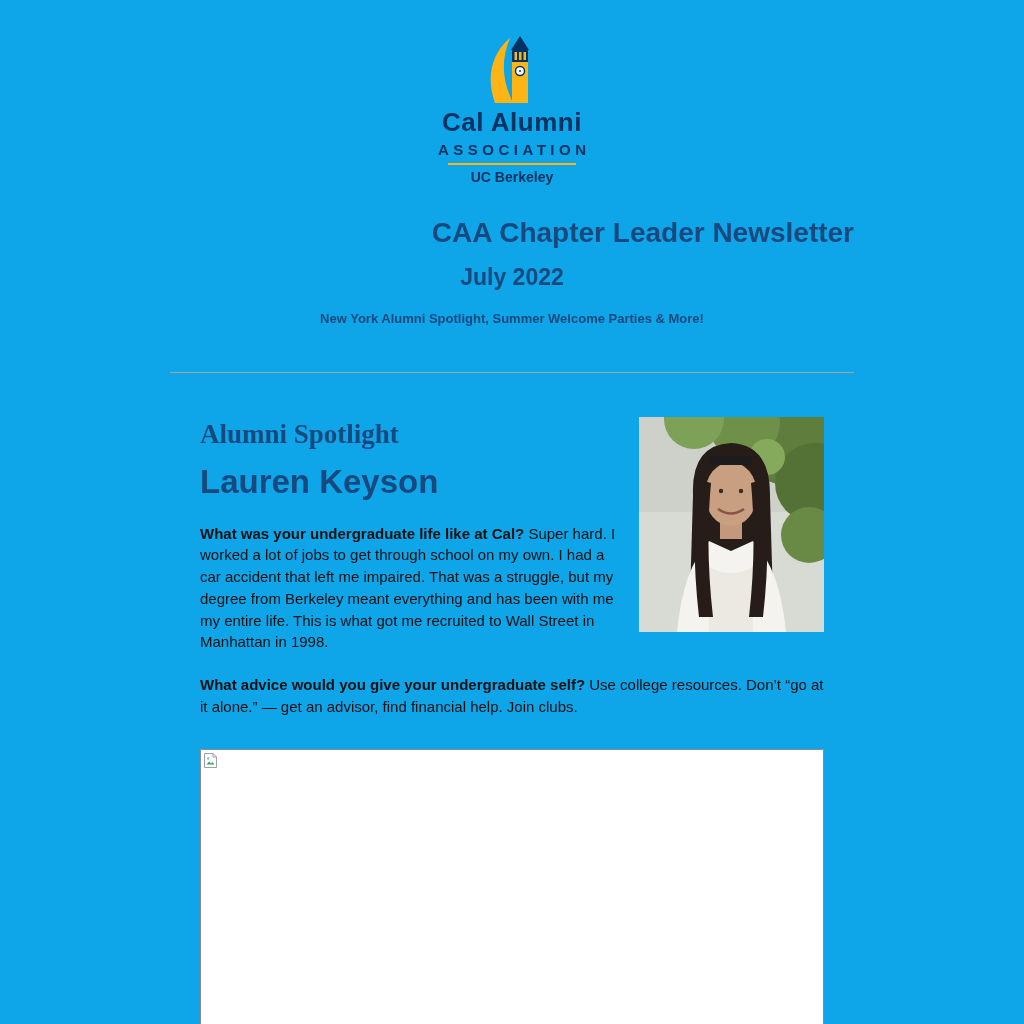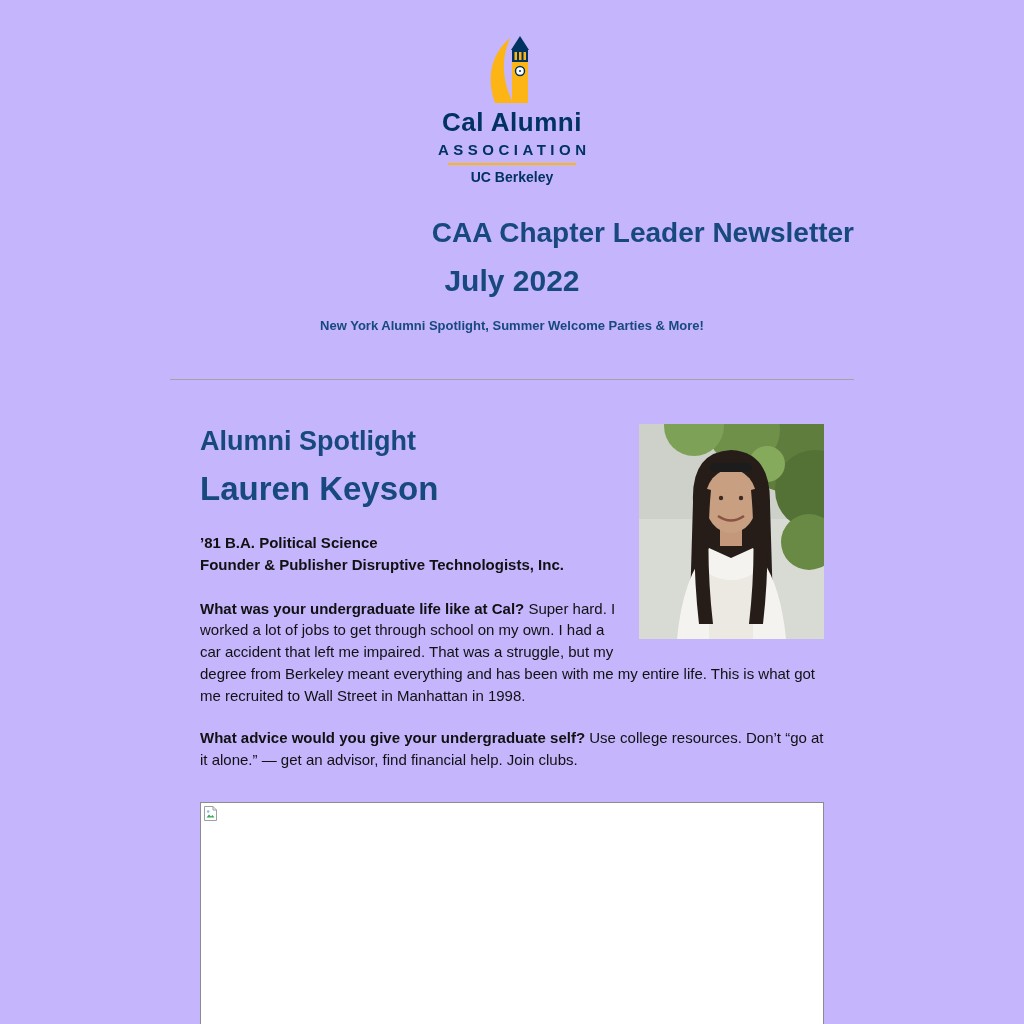--- a/index.html
+++ b/index.html
@@ -1,38 +1,38 @@
 <!DOCTYPE html>
 <html><head>
 <meta charset="utf-8">
 <style>
   * { box-sizing: border-box; }
   html, body { margin: 0; padding: 0; background: #ffffff; }
   body { font-family: "Liberation Sans", sans-serif; color: #111111; }
-  .page { width: 1024px; height: 1024px; overflow: hidden; background: #c4b5fd; margin: 0 auto; position: relative; }
+  .page { width: 1024px; height: 1024px; overflow: hidden; background: #0ea5e9; margin: 0 auto; position: relative; }
   .email-body { width: 684px; margin: 0 auto; padding-top: 36px; }
 
   
   .logo-block { text-align: center; color: #003262; }
   .logo-icon-wrap { display: block; height: 68px; }
   .logo-name { font-size: 26px; font-weight: bold; letter-spacing: 0.5px; margin-top: 3px; }
   .logo-assoc { font-size: 15px; font-weight: 600; letter-spacing: 4.5px; margin-top: 3px; text-indent: 4.5px; }
   .logo-rule { width: 128px; height: 2px; background: #FDB515; margin: 5px auto 4px auto; }
   .logo-campus { font-size: 14px; font-weight: bold; }
 
   
   .nl-title { text-align: right; color: #17497e; font-size: 28px; font-weight: bold; margin: 32px 0 0 0; }
-  .nl-date  { text-align: center; color: #17497e; font-size: 30px; font-weight: bold; margin: 15px 0 0 0; }
+  .nl-date  { text-align: center; color: #17497e; font-size: 23px; font-weight: bold; margin: 15px 0 0 0; }
   .nl-subtitle { text-align: center; color: #17497e; font-size: 13px; font-weight: bold; margin: 20px 0 0 0; }
   hr.divider { border: none; border-top: 1px solid #a3a3a3; margin: 46px 0 0 0; }
 
   
   .content { padding: 44px 30px 0 30px; }
   .portrait { float: right; width: 185px; height: 215px; margin-left: 18px; margin-bottom: 10px; overflow: hidden; }
-  h2.spot { color: #17497e; font-size: 27px; line-height: 1.33; margin: 0; font-weight: bold; }
+  h2.spot { color: #17497e; font-size: 27px; line-height: 1.33; margin: 0; font-weight: bold; font-family: Liberation Serif, serif; }
   h2.spot-name { color: #17497e; font-size: 33px; line-height: 1.2; margin: 9px 0 0 0; font-weight: bold; }
   .creds { font-weight: bold; font-size: 15px; line-height: 1.5; margin: 23px 0 0 0; }
   p.body-p { font-size: 15px; line-height: 1.45; margin: 21px 0 0 0; }
   p.body-p strong { font-weight: bold; text-align: center; }
 
   
   .broken-image-box { clear: none; border: 1px solid #8c8c8c; margin-top: 31px; height: 380px; padding: 3px; background: #ffffff; }
 </style>
 </head>
 <body>
@@ -91,24 +91,20 @@
           <circle cx="102" cy="74" r="2.2" fill="#3a2a22"></circle>
           <path d="M79 92 Q92 101 105 92" stroke="#8a5444" stroke-width="2.5" fill="none"></path>
         </svg>
       </div>
 
       <h2 class="spot">
         <span>Alumni Spotlight</span><br>
       </h2>
       <h2 class="spot-name">Lauren Keyson</h2>
 
-      <p class="creds">
-        <span>’81 B.A. Political Science</span><br>
-        <span>Founder &amp; Publisher Disruptive Technologists, Inc.</span>
-      </p>
 
       <p class="body-p">
         <strong>What was your undergraduate life like at Cal?</strong>
         <span>Super hard. I worked a lot of jobs to get through school on my own. I had a car accident that left me impaired. That was a struggle, but my degree from Berkeley meant everything and has been with me my entire life. This is what got me recruited to Wall Street in Manhattan in 1998.</span>
       </p>
 
       <p class="body-p">
         <strong>What advice would you give your undergraduate self?</strong>
         <span>Use college resources. Don’t “go at it alone.” — get an advisor, find financial help. Join clubs.</span>
       </p>

